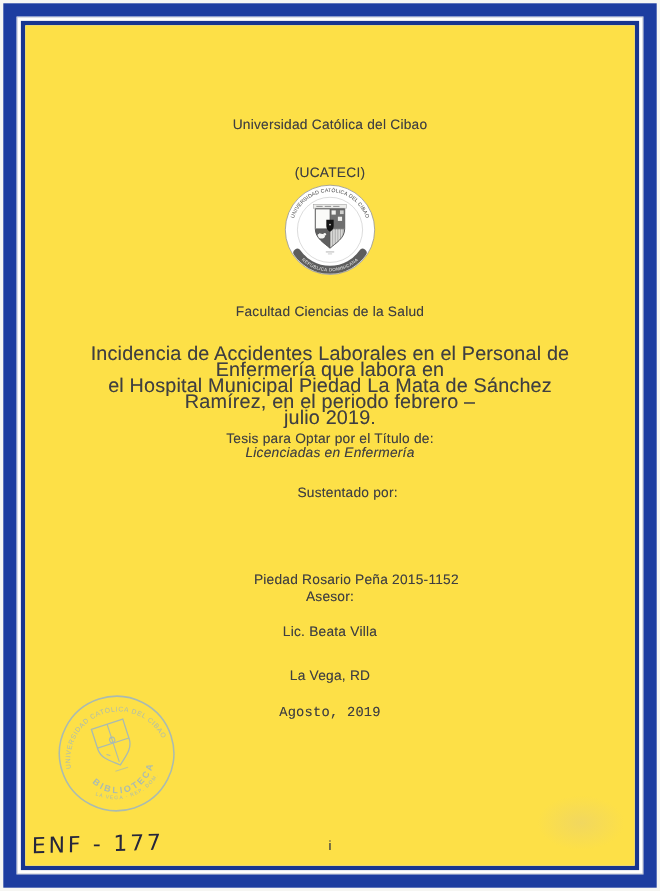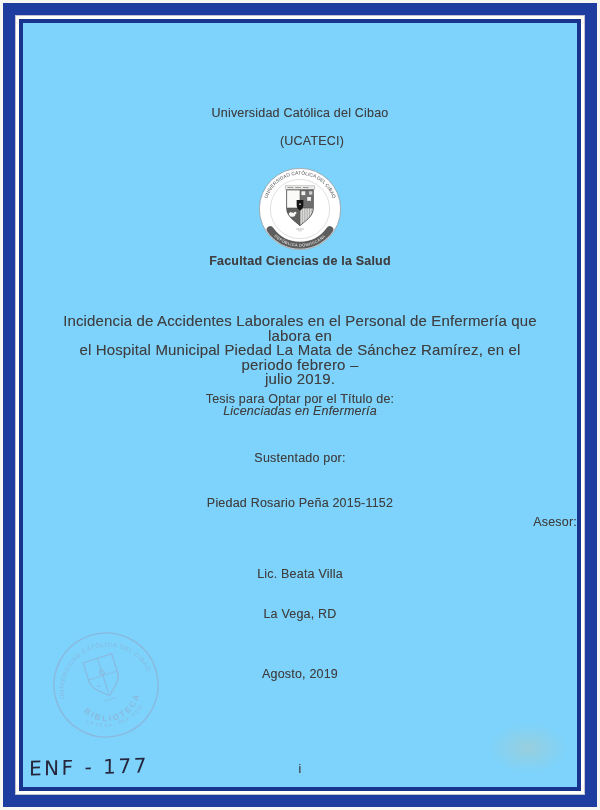--- a/index.html
+++ b/index.html
@@ -22,46 +22,46 @@
     position:absolute;inset:3px;
     border:12px solid var(--frame-blue);
     background:#fefefd;
     box-shadow:inset 0 0 0 1px rgba(10,25,80,0.25);
   }
   .frame-inner{
     position:absolute;inset:4px;
     border:4px solid var(--frame-blue-inner);
   }
   .content{
-    position:absolute;inset:0;background:#7dd3fc;
+    position:absolute;inset:0;background:#fde047;
   }
   .t-line{
     position:absolute;left:0;width:100%;text-align:center;
     font-size:12.5px;line-height:15px;letter-spacing:0.2px;
     text-shadow:0 0 0.5px rgba(70,70,70,0.45);
     white-space:nowrap;
   }
   .u-name{top:83px;}
-  .u-acr{top:111px;padding-left:12px;}
-  .faculty{top:231px;font-weight:bold;}
+  .u-acr{top:127px;}
+  .faculty{top:253px;}
   .school{top:264px;}
   .title-block{
     position:absolute;top:291px;left:50%;transform:translateX(-50%);
-    width:480px;text-align:center;font-size:15px;line-height:14.6px;
+    width:480px;text-align:center;font-size:18px;line-height:14.6px;
     letter-spacing:0.15px;text-shadow:0 0 0.5px rgba(70,70,70,0.45);
   }
   .degree-intro{top:353px;margin-top:16px;}
   .degree{top:381px;font-style:italic;}
-  .submitted{top:428px;}
+  .submitted{top:418px;margin-left:16px;}
   .author-1{top:451px;}
-  .author-2{top:473px;}
-  .advisor-label{top:492px;text-align:right;}
+  .author-2{top:497px;margin-left:24px;}
+  .advisor-label{top:512px;}
   .advisor{top:544px;}
   .location{top:584px;}
-  .date{top:644px;}
+  .date{top:618px;font-family:Liberation Mono, monospace;}
   .page-num{top:739px;font-size:12px;}
   .seal{
     position:absolute;top:142px;left:50%;margin-left:-43px;
     width:86px;height:86px;
     filter:blur(0.2px);
   }
   .stamp{
     position:absolute;top:592px;left:13px;width:140px;height:140px;
     opacity:0.75;
   }

